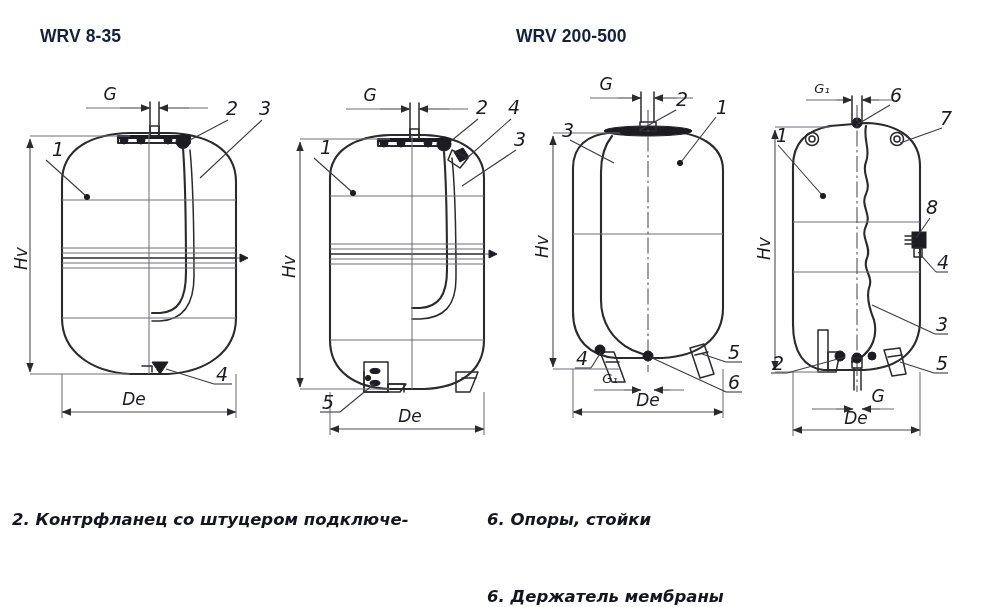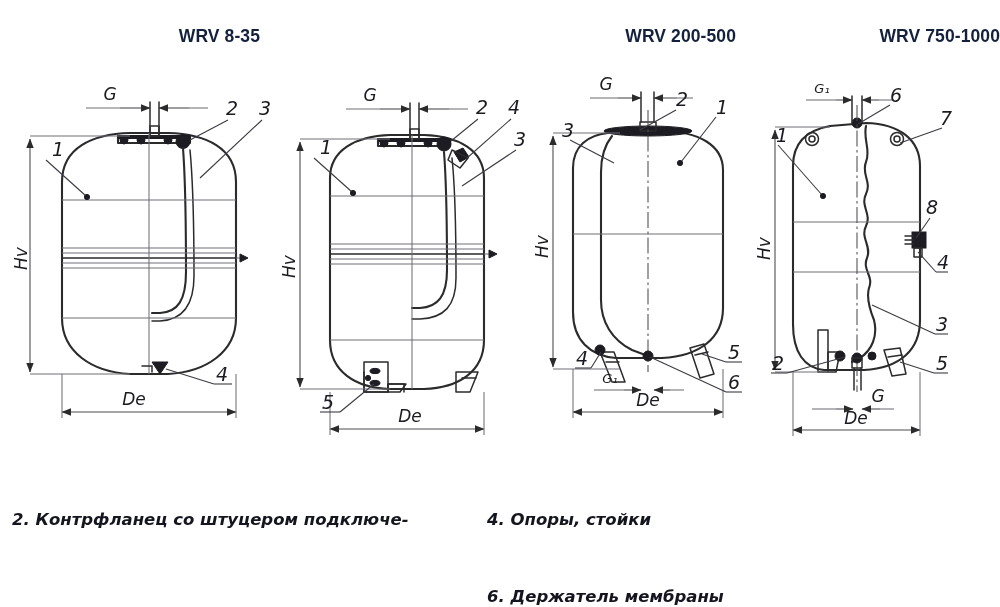--- a/index.html
+++ b/index.html
@@ -1,39 +1,38 @@
 <!DOCTYPE html>
 <html><head>
 <meta charset="utf-8">
 <style>
   html,body{margin:0;padding:0;background:#ffffff;}
   body{width:1000px;height:607px;position:relative;overflow:hidden;
        font-family:"Liberation Sans",sans-serif;color:#1b1b24;}
   .stage{position:absolute;left:0;top:0;width:1000px;height:607px;}
 
   .title{position:absolute;font-weight:bold;font-size:17.5px;letter-spacing:.1px;
-         color:#14213d;white-space:nowrap;text-align:right;}
+         color:#14213d;white-space:nowrap;text-align:left;}
 
   svg.draw{position:absolute;left:0;top:0;width:1000px;height:460px;overflow:visible;}
 
   .legend{position:absolute;font-family:"DejaVu Sans",sans-serif;font-style:italic;
           font-weight:bold;font-size:16.5px;color:#15151f;line-height:25.5px;
           white-space:pre;}
   .legend .ln{display:block;}
   .lg-left{left:12px;top:456px;}
   .lg-right{left:487px;top:456px;}
 </style>
 </head>
 <body>
 
 <div class="stage">
 
   <div class="title" style="left:40px;top:26px;width:220px;">WRV 8-35</div>
   <div class="title" style="left:516px;top:26px;width:220px;">WRV 200-500</div>
-  <div class="title" style="left:775px;top:26px;width:225px;">WRV 750-1000</div>
 
   <svg class="draw" viewBox="0 0 1000 460">
     <defs>
       <marker id="ar" markerWidth="9" markerHeight="7" refX="8.5" refY="3.5" orient="auto">
         <polygon points="0,0 9,3.5 0,7" fill="#2b2b2b"></polygon>
       </marker>
       <marker id="arS" markerWidth="9" markerHeight="7" refX="0.5" refY="3.5" orient="auto">
         <polygon points="9,0 0,3.5 9,7" fill="#2b2b2b"></polygon>
       </marker>
       <style>
@@ -325,19 +324,19 @@
   </svg>
 
   <div class="legend lg-left">
     <span class="ln">2. Контрфланец со штуцером подключе-</span>
     
     
     
   </div>
 
   <div class="legend lg-right">
-    <span class="ln">4. Опоры, стойки</span>
+    <span class="ln">6. Опоры, стойки</span>
     <span class="ln">6. Держатель мембраны</span>
     
     
   </div>
 
 </div>
 
 </body></html>

